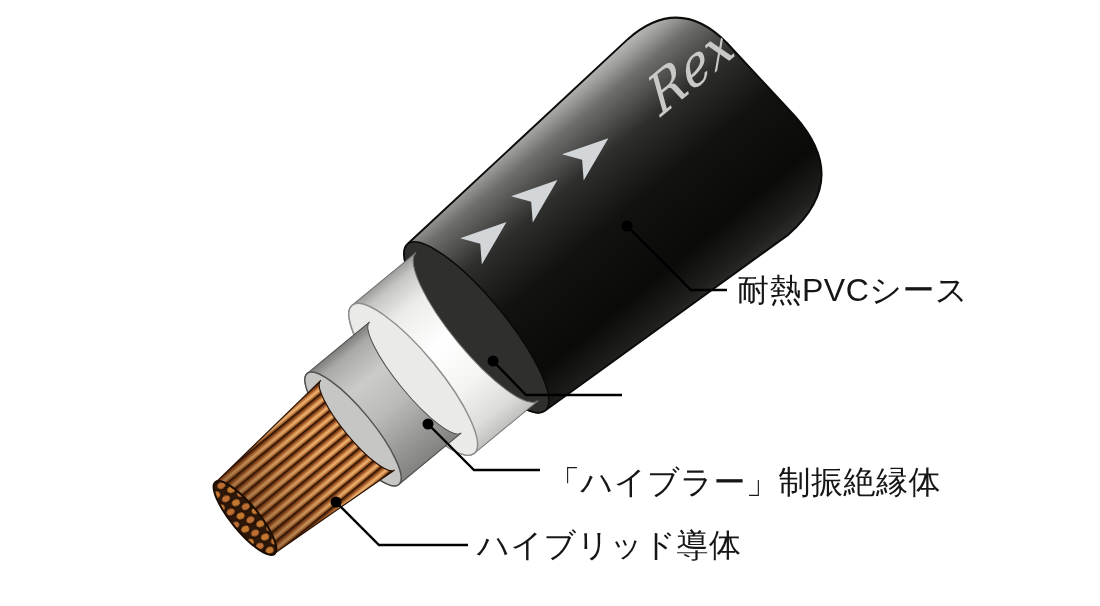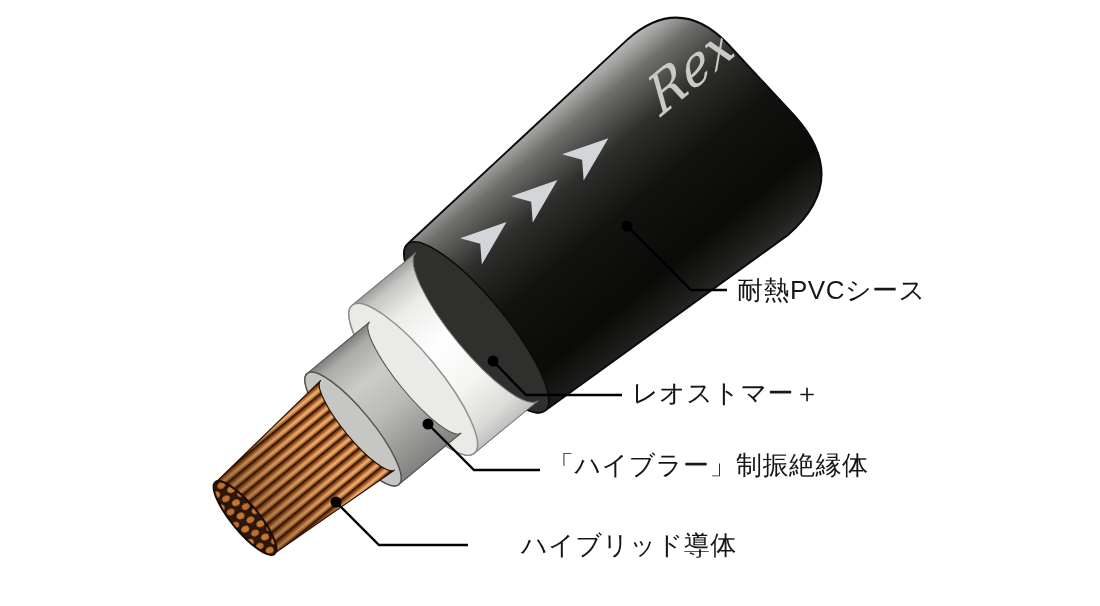--- a/index.html
+++ b/index.html
@@ -2,24 +2,24 @@
 <html><head>
 <meta charset="utf-8">
 <style>
   html,body{margin:0;padding:0;background:#ffffff;}
   .stage{
     position:relative;width:1100px;height:606px;background:#ffffff;
     overflow:hidden;font-family:"Liberation Sans","DejaVu Sans",sans-serif;
   }
   .stage svg{position:absolute;left:0;top:0;}
   .label{
-    position:absolute;font-size:26px;line-height:36px;color:#161616;
+    position:absolute;font-size:32px;line-height:36px;color:#161616;
     white-space:nowrap;letter-spacing:0.5px;text-align:right;
   }
-  .label.tight{line-height:37px;margin-left:44px;}
+  .label.tight{line-height:37px;}
   .ln{display:block;}
 </style>
 </head>
 <body>
 
 <div class="stage">
 
   <svg width="1100" height="606" viewBox="0 0 1100 606">
     <defs>
       <linearGradient id="sheathGrad" gradientUnits="userSpaceOnUse" x1="0" y1="-126" x2="0" y2="126">
@@ -123,24 +123,23 @@
       <circle cx="428" cy="424" r="5.5"></circle>
       <circle cx="336" cy="502" r="5.5"></circle>
     </g>
   </svg>
 
   <div class="label" style="left:737px;top:272px">
     <span class="ln">耐熱PVCシース</span>
   </div>
 
   <div class="label" style="left:632px;top:375px">
-    <span class="ln">レオストマー＋</span>
   </div>
 
-  <div class="label" style="left:548px;top:447px">
+  <div class="label" style="left:548px;top:464px">
     <span class="ln">「ハイブラー」制振絶縁体</span>
   </div>
 
   <div class="label tight" style="left:477px;top:527px">
     <span class="ln">ハイブリッド導体</span>
   </div>
 
 </div>
 
 </body></html>

